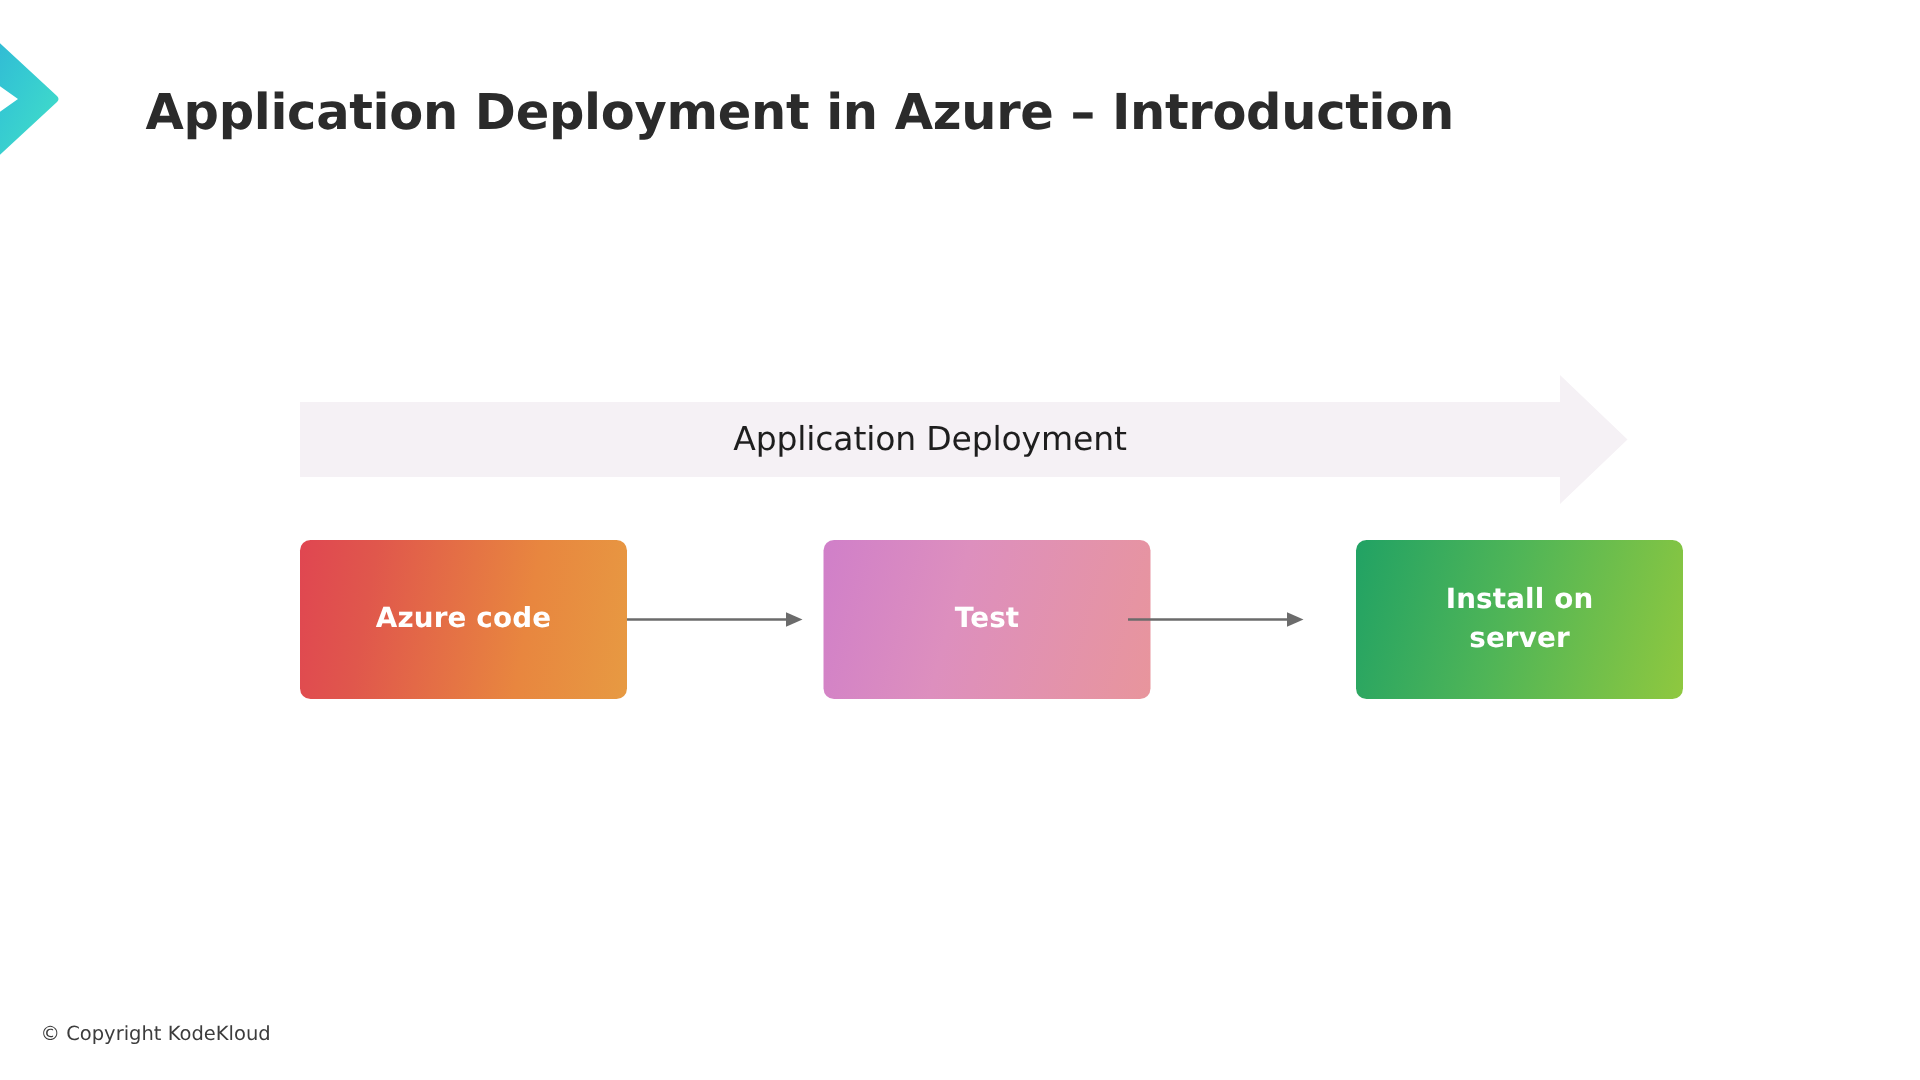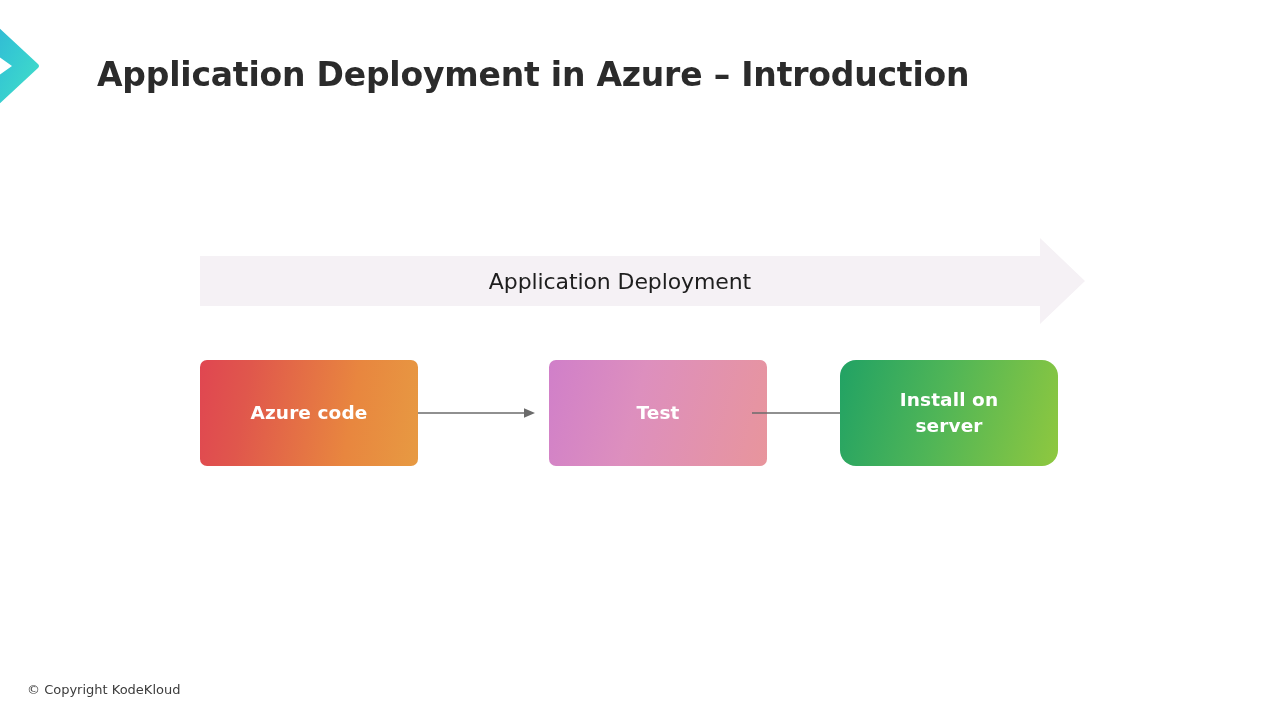--- a/index.html
+++ b/index.html
@@ -45,21 +45,21 @@
     color: #2b2b2b;
     white-space: nowrap;
     line-height: 46px;
     margin-left: 48px;
   }
 
   
   .banner-wrap {
     position: absolute;
     left: 200px;
-    top: 236px;
+    top: 248px;
     width: 886px;
     height: 90px;
   }
   .banner-label {
     position: absolute;
     left: 0;
     top: 0;
     width: 840px;
     height: 90px;
     display: flex;
@@ -100,21 +100,21 @@
     font-size: 18.5px;
     font-weight: bold;
     color: #ffffff;
     line-height: 26px;
     letter-spacing: 0.1px;
     white-space: pre-line;
   }
 
   .step-box.step-1 { left: 0px;   background: linear-gradient(100deg, #e04651 0%, #e0574c 22%, #e8863f 68%, #e79a42 100%); }
   .step-box.step-2 { left: 349px; background: linear-gradient(105deg, #d07fc9 0%, #dd8fbe 40%, #e8959c 100%); text-align: center; }
-  .step-box.step-3 { left: 640px; background: linear-gradient(105deg, #21a264 0%, #4fb557 45%, #8fc83f 100%); border-radius: 16px; }
+  .step-box.step-3 { left: 704px; background: linear-gradient(105deg, #21a264 0%, #4fb557 45%, #8fc83f 100%); }
 
   
   .connector {
     position: absolute;
     top: 45px;
     width: 118px;
     height: 16px;
   }
   .connector.conn-1 { left: 218px; }
   .connector.conn-2 { left: 552px; }

